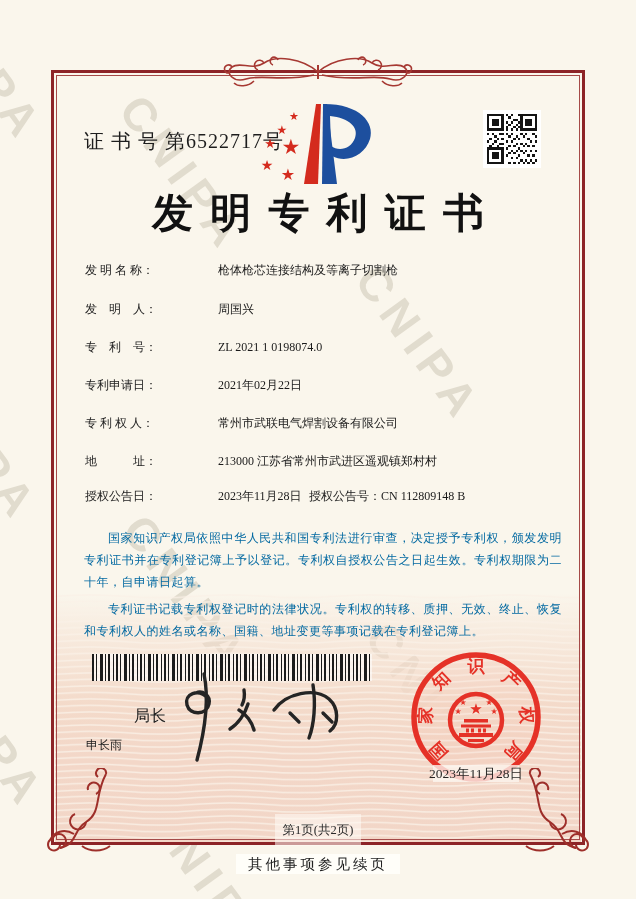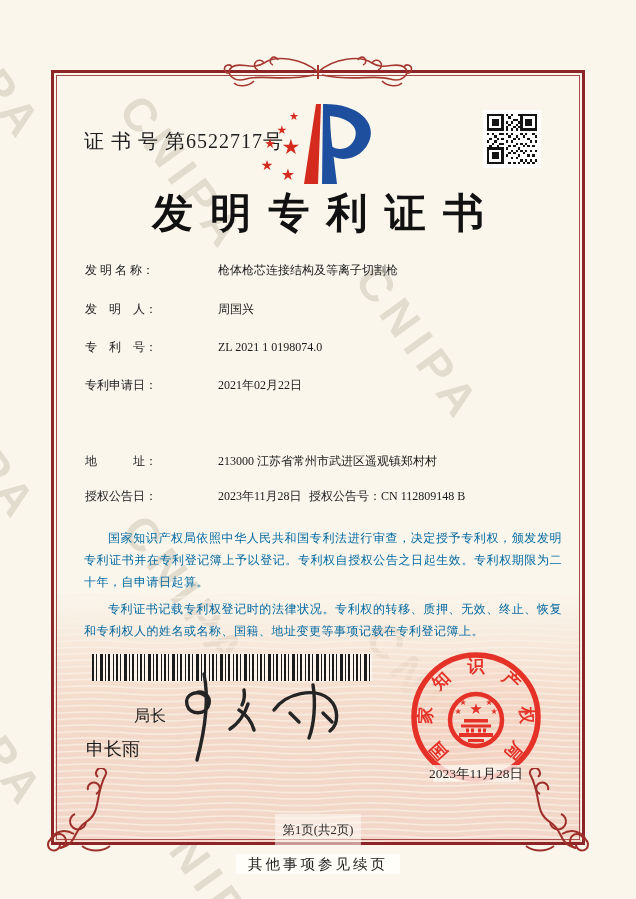--- a/index.html
+++ b/index.html
@@ -66,21 +66,21 @@
         #1b1b1b 8px 11px, rgba(255,255,255,.55) 11px 13px,
         #1b1b1b 13px 14px, rgba(255,255,255,.55) 14px 16px,
         #1b1b1b 16px 18px, rgba(255,255,255,.55) 18px 21px,
         #1b1b1b 21px 22px, rgba(255,255,255,.55) 22px 24px);
   }
   .issuer-title{
     position:absolute;left:86px;top:706px;font-size:16px;z-index:6;
     font-family:"Liberation Sans","DejaVu Sans",sans-serif;color:#1b1b1b;margin-left:48px;
   }
   .issuer-name{
-    position:absolute;left:86px;top:737px;font-size:18px;z-index:6;
+    position:absolute;left:86px;top:737px;font-size:12px;z-index:6;
     font-family:"Liberation Sans","DejaVu Sans",sans-serif;color:#1b1b1b;
   }
   .signature{position:absolute;left:168px;top:668px;z-index:6;}
   .seal{position:absolute;left:405px;top:645px;z-index:7;}
   .page-no{
     position:absolute;left:0;top:822px;width:636px;text-align:center;
     font-size:12.5px;z-index:6;color:#2a2a2a;
   }
   .page-no span{background:rgba(255,252,246,.55);padding:9px 8px;}
   .footer-note{
@@ -212,20 +212,23 @@
   </div>
   <div class="row" style="top:301px">
     <span class="lab">发　明　人：</span><span class="val">周国兴</span>
   </div>
   <div class="row" style="top:339px">
     <span class="lab">专　利　号：</span><span class="val">ZL 2021 1 0198074.0</span>
   </div>
   <div class="row" style="top:377px">
     <span class="lab">专利申请日：</span><span class="val">2021年02月22日</span>
   </div>
+  <div class="row" style="top:415px">
+    <span class="lab">专 利 权 人：</span><span class="val">常州市武联电气焊割设备有限公司</span>
+  </div>
   <div class="row" style="top:453px">
     <span class="lab">地　　　址：</span><span class="val">213000 江苏省常州市武进区遥观镇郑村村</span>
   </div>
   <div class="row" style="top:488px">
     <span class="lab">授权公告日：</span><span class="val">2023年11月28日</span>
     <span class="pair2">
       <span class="lab" style="width:auto">授权公告号：</span><span class="val">CN 112809148 B</span>
     </span>
   </div>
 

